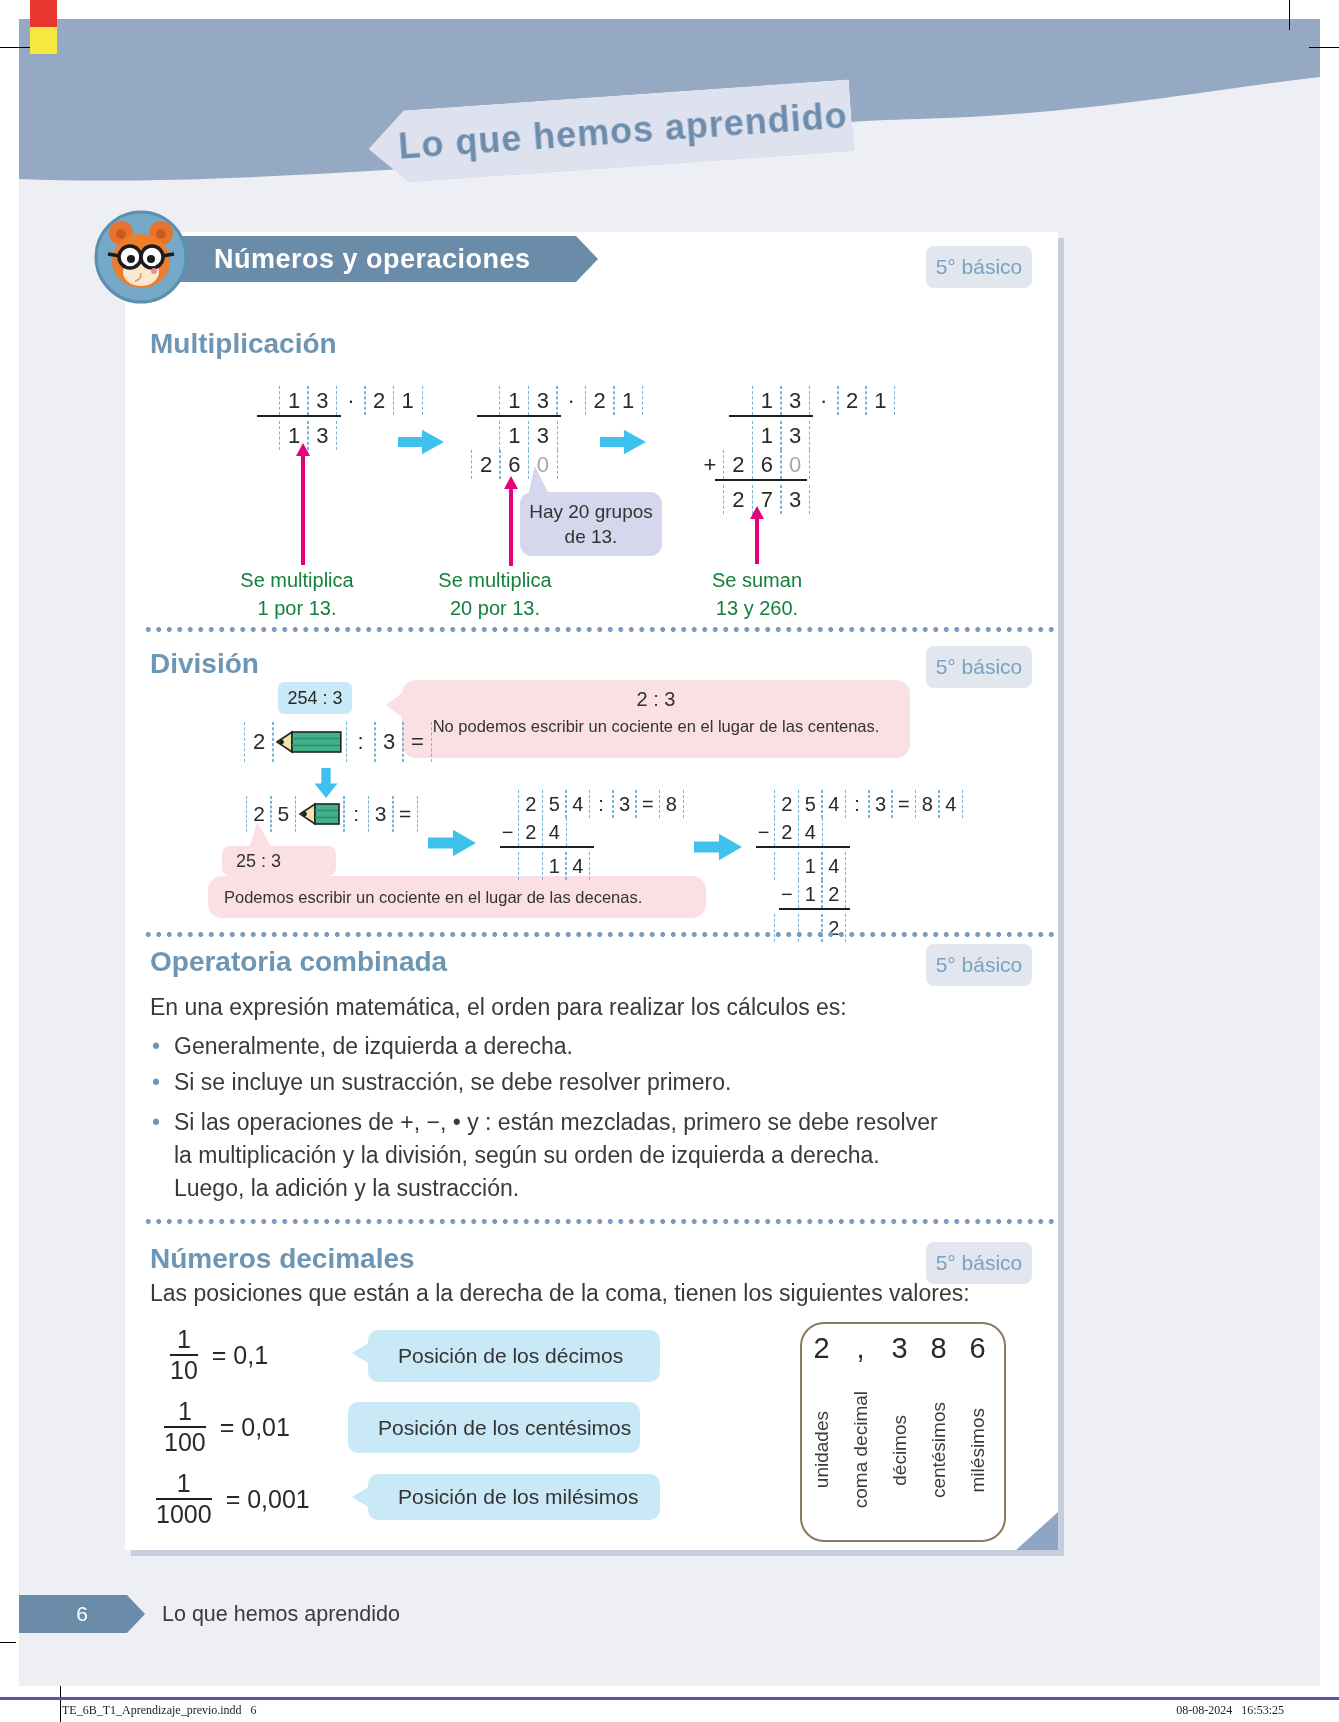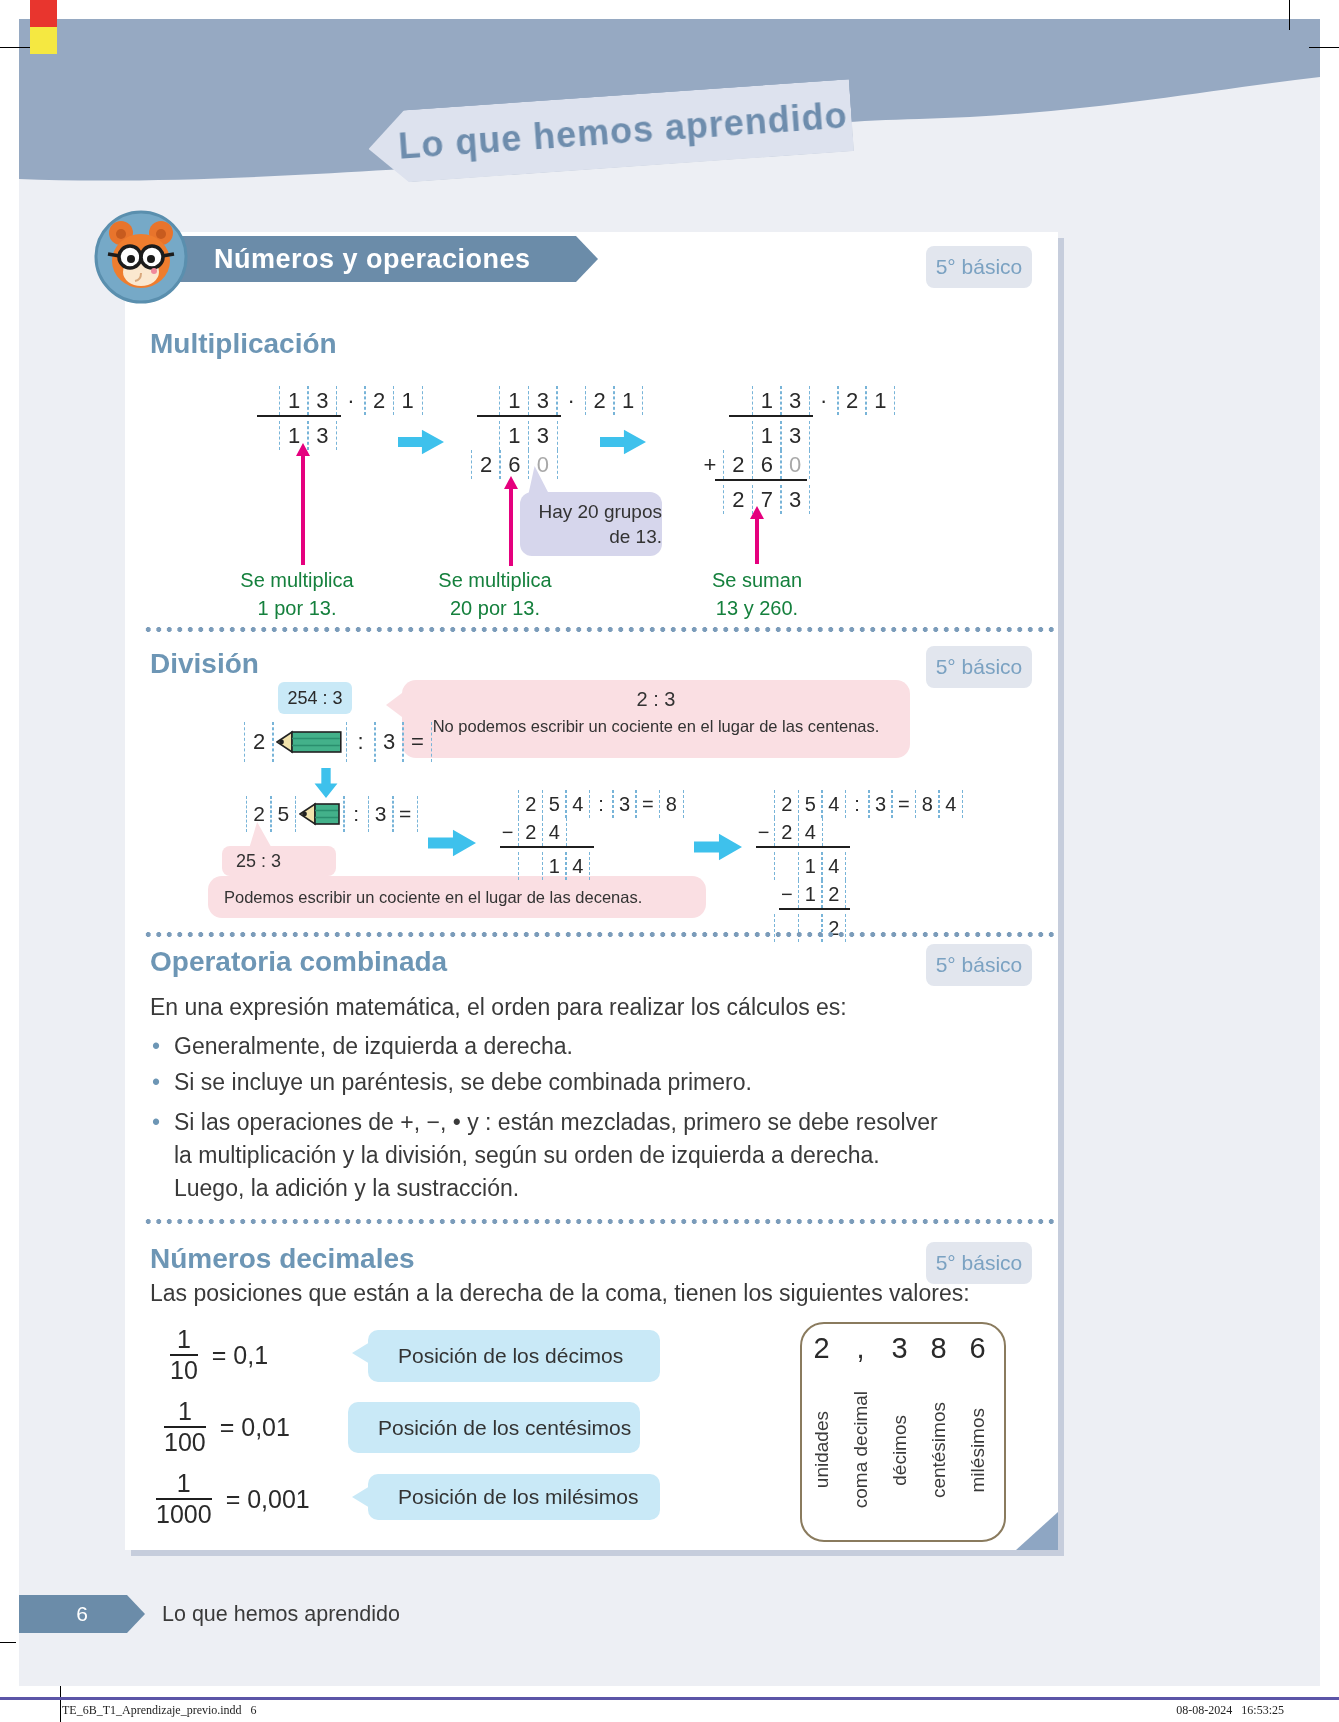--- a/index.html
+++ b/index.html
@@ -42,21 +42,21 @@
   .marrow::before{content:"";position:absolute;top:0;left:0;border-left:7px solid transparent;
       border-right:7px solid transparent;border-bottom:13px solid #e5007e;}
   .marrow::after{content:"";position:absolute;top:11px;bottom:0;left:5.2px;width:3.6px;background:#e5007e;}
   .carrow{position:absolute;background:#3ec1ec;
       clip-path:polygon(0 32%,52% 32%,52% 6%,100% 50%,52% 94%,52% 68%,0 68%);}
   .carrow-down{position:absolute;background:#3ec1ec;
       clip-path:polygon(32% 0,68% 0,68% 52%,94% 52%,50% 100%,6% 52%,32% 52%);}
   .caption{position:absolute;width:170px;text-align:center;font-size:20px;color:#15803d;line-height:28px;}
   
   .bubble-lav{background:#d6d6ec;border-radius:12px;text-align:center;font-size:19px;color:#333;
-      display:flex;flex-direction:column;justify-content:center;line-height:25px;align-items:flex-end;}
+      display:flex;flex-direction:column;justify-content:center;line-height:25px;}
   .tri{position:absolute;}
   .bubble-pink{background:#fadfe3;border-radius:14px;color:#333;}
   .badge-cyan{background:#c9e9f7;border-radius:6px;display:flex;align-items:center;justify-content:center;
       font-size:18px;color:#2a2a2a;}
   .bubble-cyan{background:#c9e9f7;border-radius:10px;display:flex;align-items:center;
       font-size:21px;color:#333;padding-left:30px;}
   
   .body-line{font-size:23px;color:#3a3a3a;}
   .bullet{position:absolute;font-size:23px;color:#3a3a3a;line-height:33px;padding-left:22px;}
   .bullet::before{content:"•";position:absolute;left:0;color:#6d96b5;}
@@ -357,21 +357,21 @@
   </div>
 
 <div class="abs dotsep" style="left:143px;top:931px"></div>
 
 <div class="abs h2" style="left:150px;top:946px">Operatoria combinada</div>
 <div class="abs body-line" style="left:150px;top:994px">En una expresión matemática, el orden para realizar los cálculos es:</div>
 <div class="bullet" style="left:152px;top:1030px">
   <div>Generalmente, de izquierda a derecha.</div>
 </div>
 <div class="bullet" style="left:152px;top:1066px">
-  <div>Si se incluye un paréntesis, se debe combinada primero.</div>
+  <div>Si se incluye un sustracción, se debe resolver primero.</div>
 </div>
 <div class="bullet" style="left:152px;top:1106px">
   <div>Si las operaciones de +, −, • y : están mezcladas, primero se debe resolver</div>
   <div>la multiplicación y la división, según su orden de izquierda a derecha.</div>
   <div>Luego, la adición y la sustracción.</div>
 </div>
 
 <div class="abs dotsep" style="left:143px;top:1218px"></div>
 
 <div class="abs h2" style="left:150px;top:1243px">Números decimales</div>

